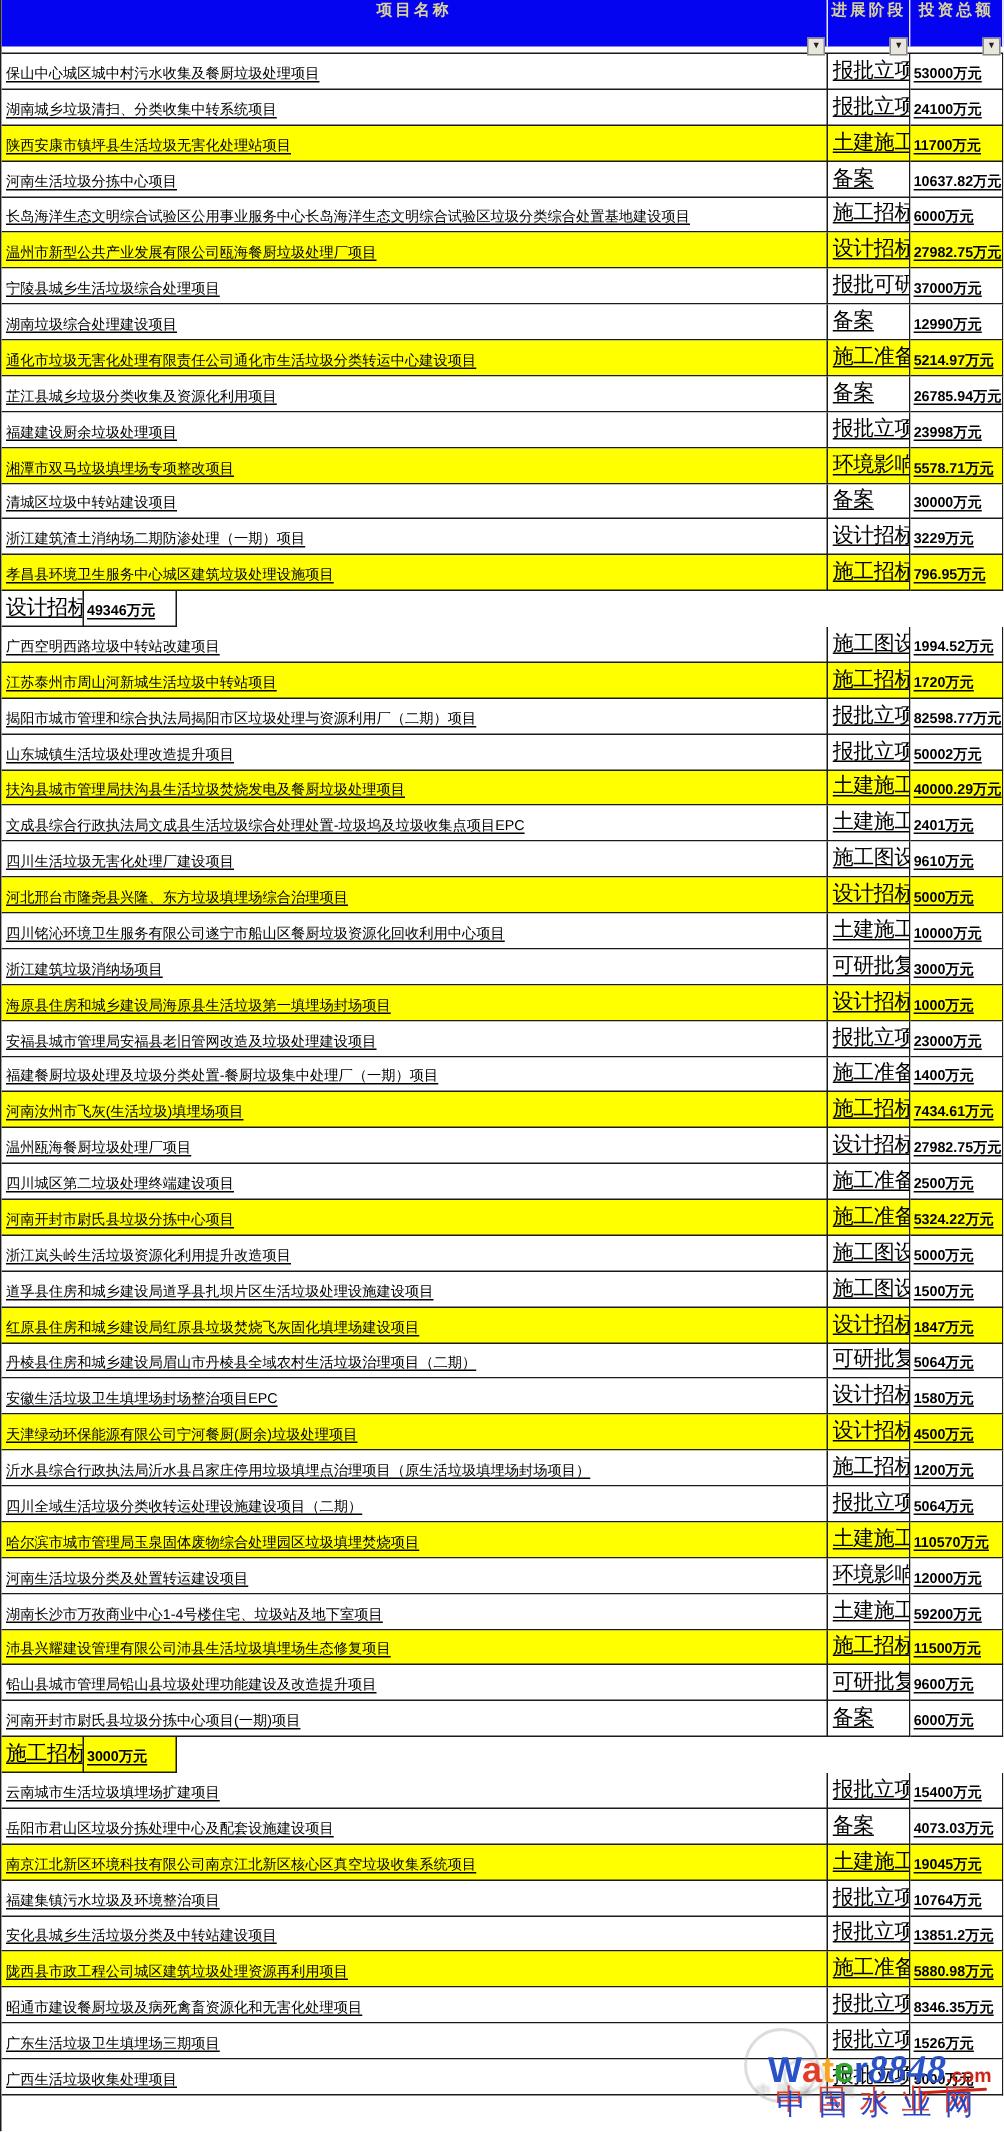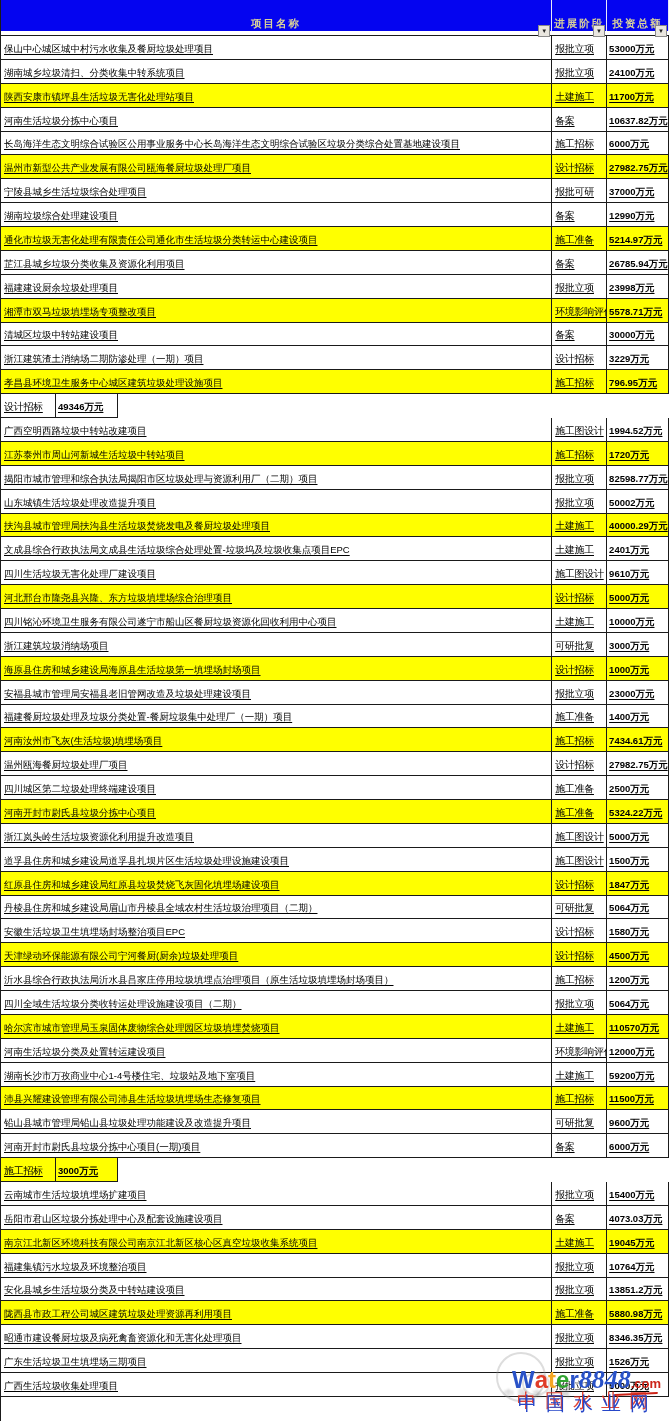--- a/index.html
+++ b/index.html
@@ -5,39 +5,39 @@
   html,body{margin:0;padding:0;background:#fff;}
   .sheet{
     position:relative;width:669px;height:1421px;overflow:hidden;
     background:#fff;font-family:"Liberation Sans","DejaVu Sans",sans-serif;
     border-left:1px solid #1a1a1a;box-sizing:border-box;color:#000;
   }
   
   .header-row{position:relative;height:36px;border-bottom:1px solid #1a1a1a;box-sizing:border-box;display:flex;}
   .hcell{position:relative;box-sizing:border-box;height:36px;}
   .hcell .hfill{height:31px;background:#0404f0;border-right:1px solid #e8e8f8;box-sizing:border-box;
-    display:flex;align-items:flex-end;justify-content:center;}
+    display:flex;align-items:flex-start;justify-content:center;}
   .hcell .hlabel{color:#d9d29a;font-size:10.5px;letter-spacing:2px;font-weight:bold;}
   .hc1{width:552px;}
   .hc2{width:55px;}
   .hc3{width:62px;}
   .filter-btn{
     position:absolute;top:25px;right:2px;width:12px;height:12px;padding:0;
     background:#e9e6df;border:1px solid #8a8a8a;box-sizing:border-box;
     font-size:6px;line-height:9px;color:#222;text-align:center;cursor:pointer;
   }
   
   .row{display:flex;height:23.88px;box-sizing:border-box;}
   .cell{
     box-sizing:border-box;height:100%;border-right:1px solid #1a1a1a;border-bottom:1px solid #1a1a1a;
     display:flex;align-items:flex-end;overflow:hidden;white-space:nowrap;background:#fff;
   }
   .row.hl .cell{background:#ffff00;}
   .c-name{width:552px;font-size:9.5px;padding:0 2px 3px 3px;}
-  .c-stage{width:55px;font-size:10px;letter-spacing:-0.3px;padding:0 0 3px 3px;}
+  .c-stage{width:55px;font-size:14px;letter-spacing:-0.3px;padding:0 0 3px 3px;}
   .c-inv{width:62px;font-size:9.5px;font-weight:bold;padding:0 0 3px 2px;}
   .cell span{text-decoration:underline;text-decoration-thickness:1px;text-underline-offset:2px;}
   
   .watermark{position:absolute;left:495px;top:1338px;width:174px;height:82px;pointer-events:none;z-index:5;}
   .wm-circle{position:absolute;left:0;top:14px;width:46px;height:46px;border:2px solid rgba(150,150,150,.32);border-radius:50%;}
   .wm-circle2{position:absolute;left:26px;top:34px;width:24px;height:20px;border:2px solid rgba(150,150,150,.28);border-radius:50%;}
   .wm-brand{position:absolute;left:16px;top:30px;white-space:nowrap;font-weight:bold;font-size:24px;line-height:24px;}
   .wm-brand .ltr{display:inline-block;}
   .wm-suffix{font-family:"Liberation Serif","DejaVu Serif",serif;font-style:italic;color:#2952c8;font-size:26px;}
   .wm-tld{font-size:13px;color:#cc2418;font-weight:bold;vertical-align:baseline;}

